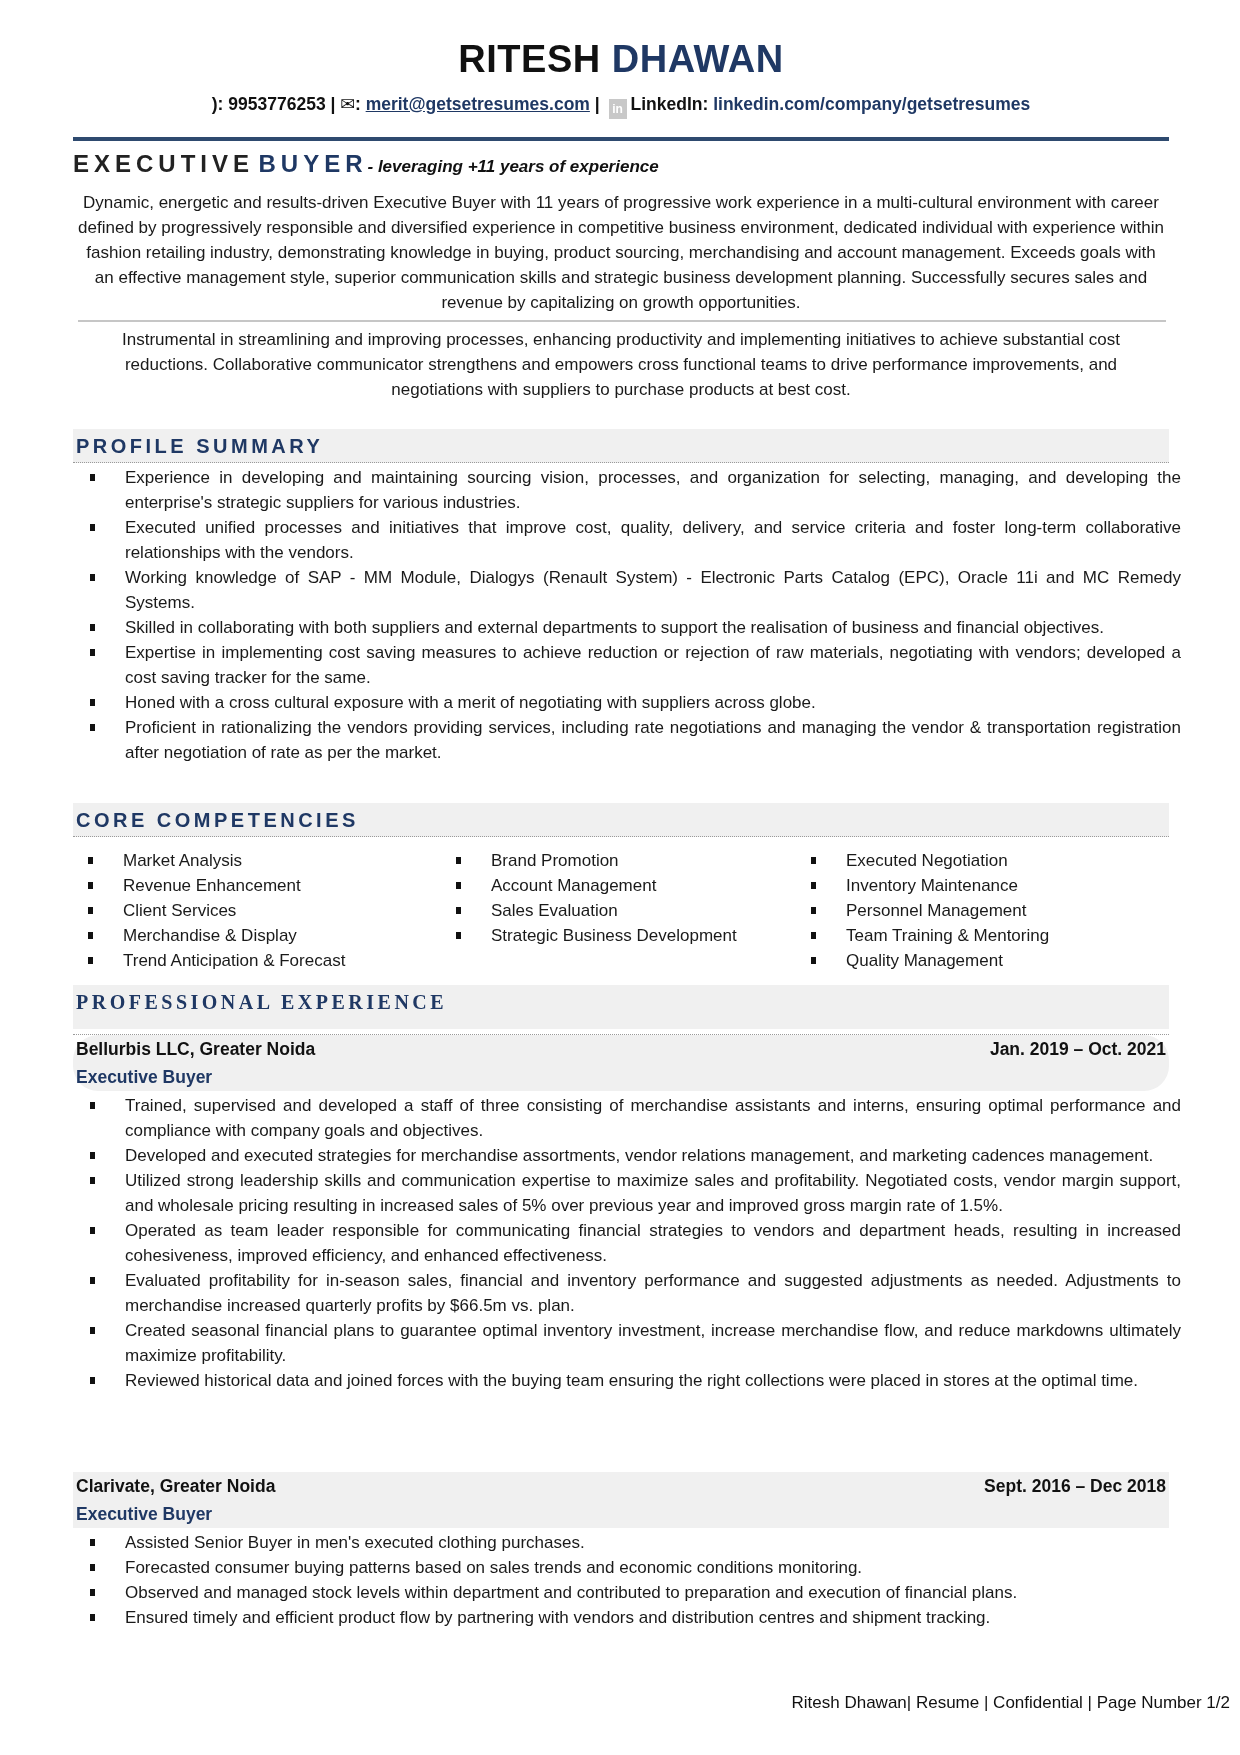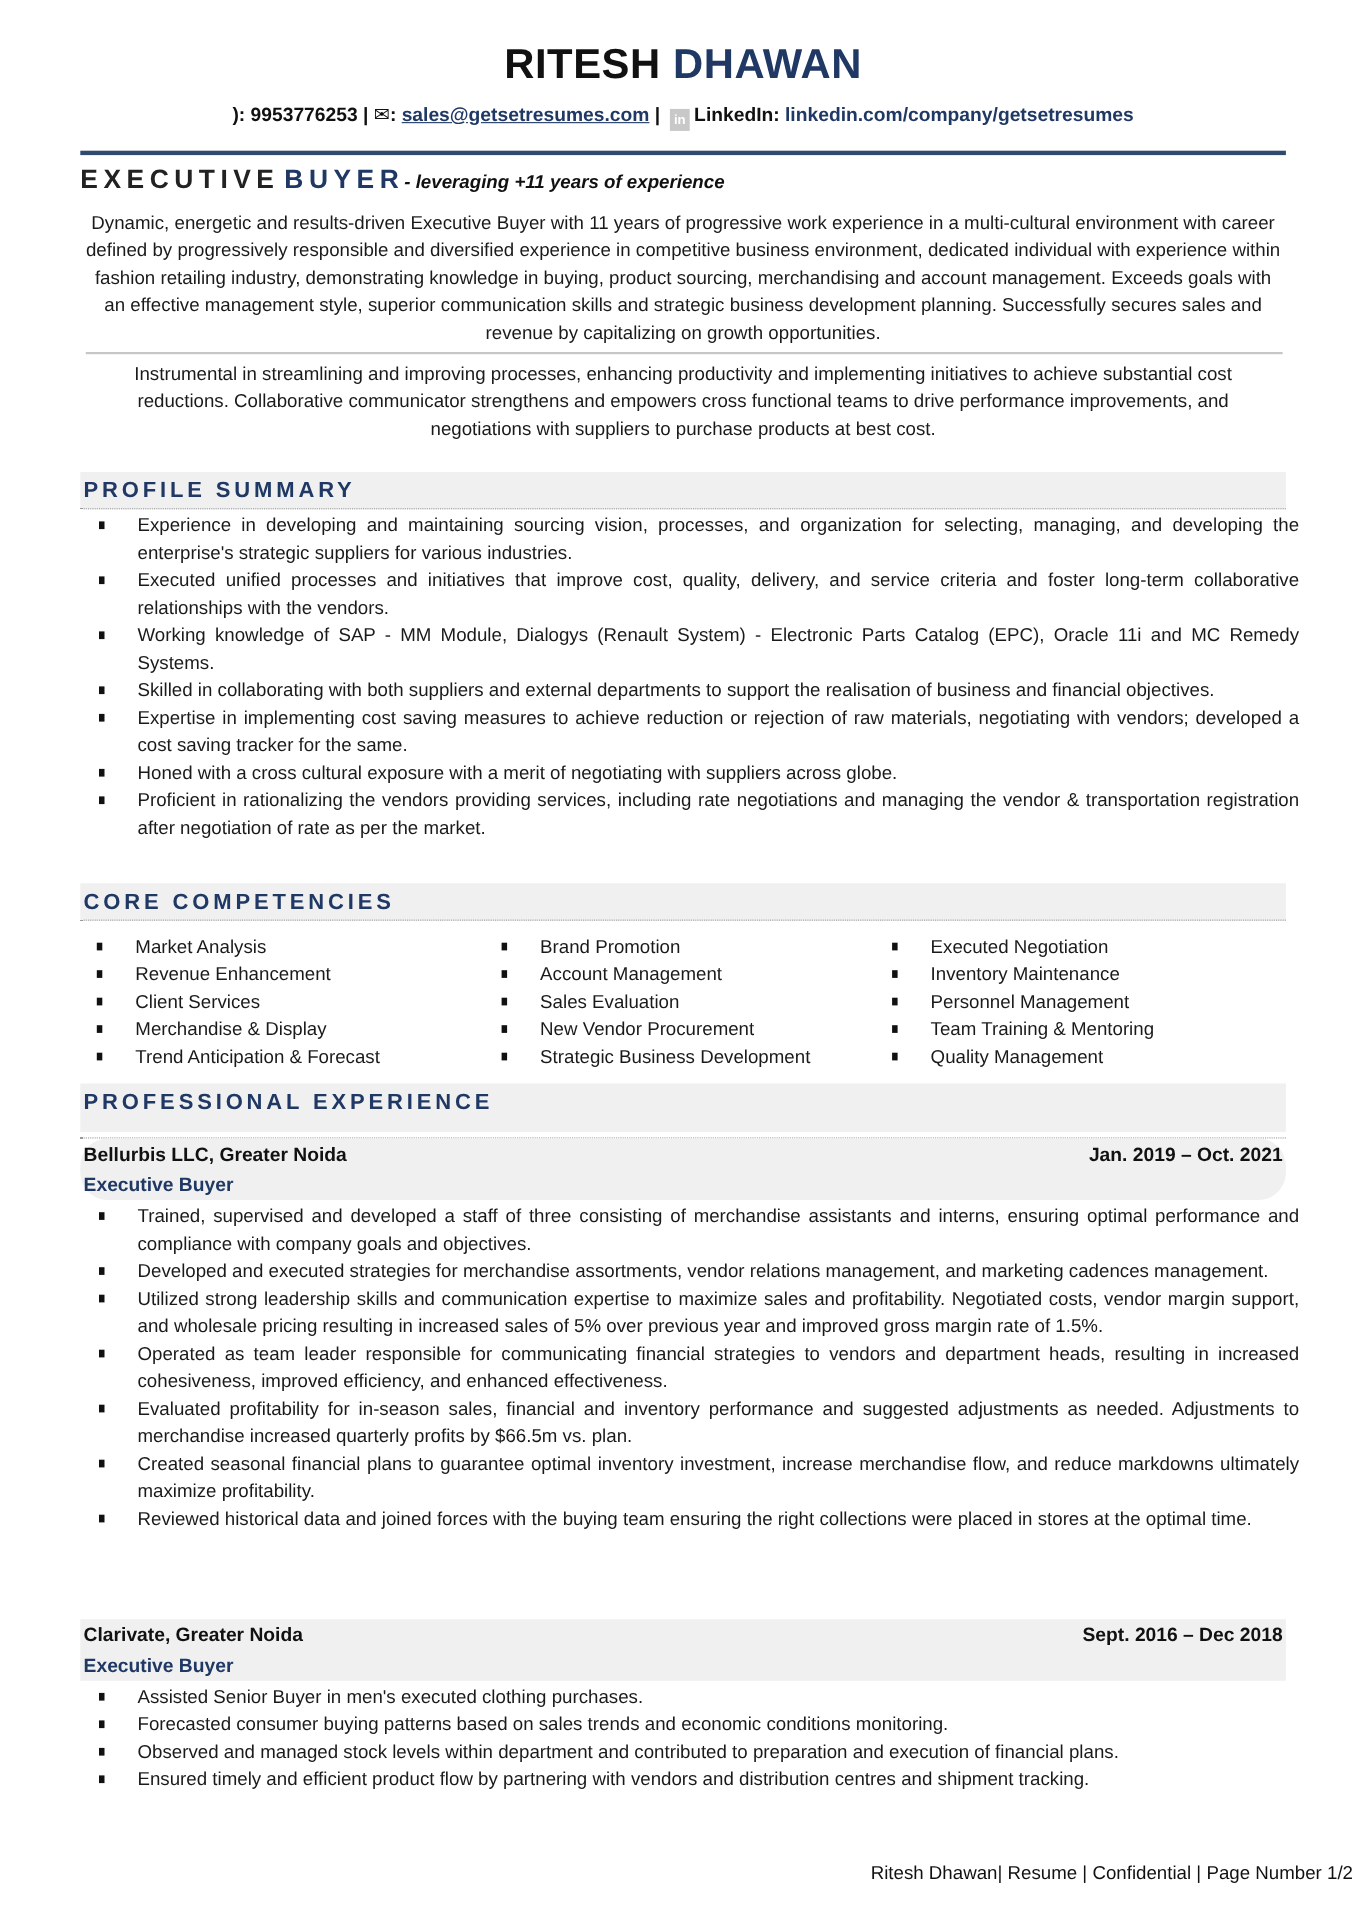--- a/index.html
+++ b/index.html
@@ -107,21 +107,21 @@
 <body>
 
 <div class="page">
 
   <div class="name">
     <span class="first">RITESH</span>
     <span class="last">DHAWAN</span>
   </div>
 
   <div class="contact">
-    <span>): </span><span>9953776253</span><span> | </span><span class="mail-icon">✉</span><span>: </span><a>sales@getsetresumes.com</a><span> | </span><span class="li-icon">in</span><span>LinkedIn: </span><span class="link-plain">linkedin.com/company/getsetresumes</span>
+    <span>): </span><span>9953776253</span><span> | </span><span class="mail-icon">✉</span><span>: </span><a>merit@getsetresumes.com</a><span> | </span><span class="li-icon">in</span><span>LinkedIn: </span><span class="link-plain">linkedin.com/company/getsetresumes</span>
   </div>
 
   <div class="top-rule"></div>
 
   <div class="headline">
     <span class="t1">EXECUTIVE</span>
     <span class="t2">BUYER</span><span class="t3">- leveraging +11 years of experience</span>
   </div>
 
   <p class="summary p1">Dynamic, energetic and results-driven Executive Buyer with 11 years of progressive work experience in a multi-cultural environment with career defined by progressively responsible and diversified experience in competitive business environment, dedicated individual with experience within fashion retailing industry, demonstrating knowledge in buying, product sourcing, merchandising and account management. Exceeds goals with an effective management style, superior communication skills and strategic business development planning. Successfully secures sales and revenue by capitalizing on growth opportunities.</p>
@@ -149,33 +149,32 @@
       <li>Market Analysis</li>
       <li>Revenue Enhancement</li>
       <li>Client Services</li>
       <li>Merchandise &amp; Display</li>
       <li>Trend Anticipation &amp; Forecast</li>
     </ul>
     <ul class="comp-col">
       <li>Brand Promotion</li>
       <li>Account Management</li>
       <li>Sales Evaluation</li>
-      <li>New Vendor Procurement</li>
       <li>Strategic Business Development</li>
     </ul>
     <ul class="comp-col">
       <li>Executed Negotiation</li>
       <li>Inventory Maintenance</li>
       <li>Personnel Management</li>
       <li>Team Training &amp; Mentoring</li>
       <li>Quality Management</li>
     </ul>
   </div>
 
-  <div class="section-head" style="top:985px; height:44px; border-bottom:none;">
+  <div class="section-head" style="top:985px; height:44px; border-bottom:none;font-family:Liberation Serif, serif;">
     <span>PROFESSIONAL EXPERIENCE</span>
   </div>
 
   <div class="job-dotted" style="top:1034px;"></div>
   <div class="job-head" style="top:1035px;border-radius:25px;">
     <span class="job-company">Bellurbis LLC, Greater Noida</span>
     <span class="job-dates">Jan. 2019 – Oct. 2021</span>
     <span class="job-title">Executive Buyer</span>
   </div>
   <ul class="bullets" style="top:1093px;">

